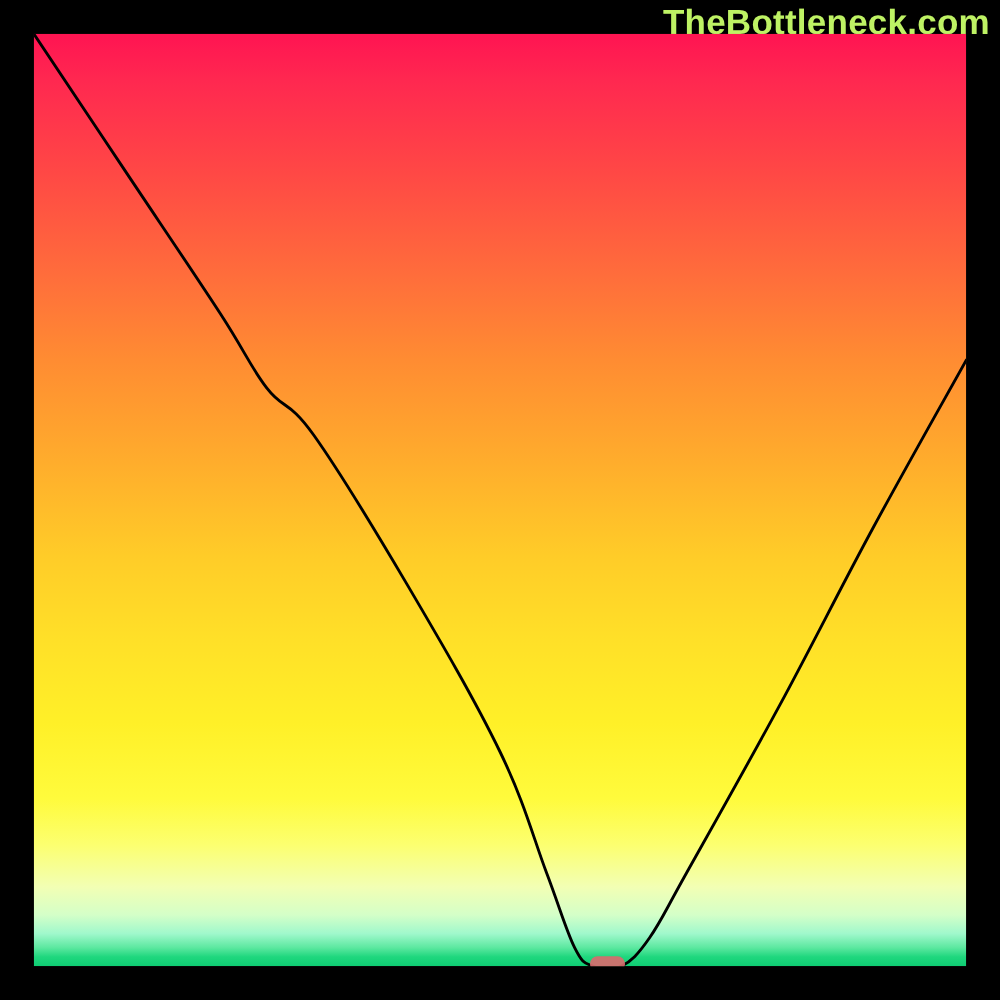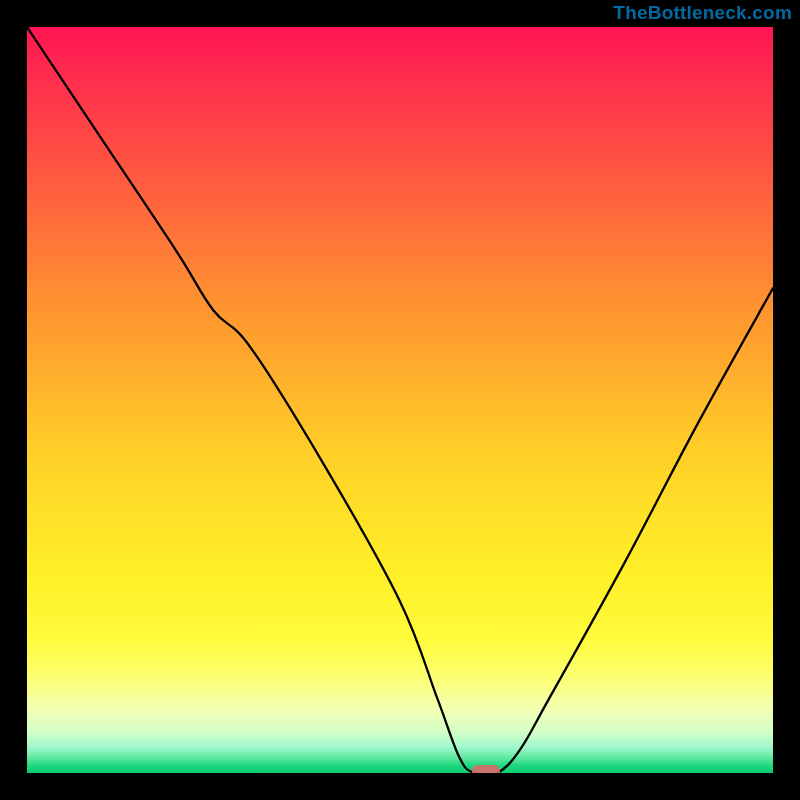--- a/index.html
+++ b/index.html
@@ -16,23 +16,23 @@
     left: 0;
     width: 800px;
     height: 800px;
     background: #000;
   }
   .watermark {
     position: absolute;
     top: 2px;
     right: 8px;
     font-family: Arial, Helvetica, sans-serif;
-    font-size: 19px;
+    font-size: 28px;
     font-weight: 600;
-    color: #0369a1;
+    color: #bef264;
     letter-spacing: 0.2px;
     text-align: center;
   }
   .plot {
     position: absolute;
     top: 27px;
     left: 27px;
     width: 746px;
     height: 746px;
     overflow: hidden;

